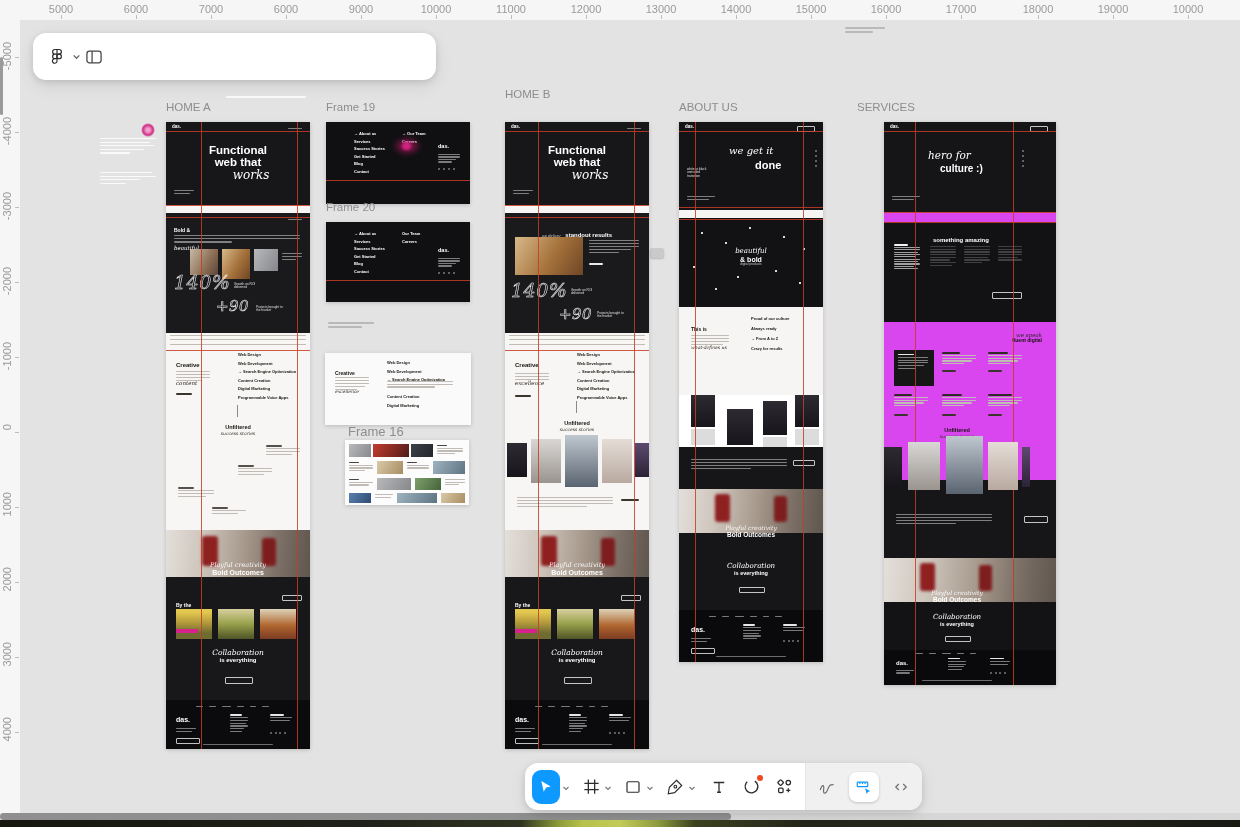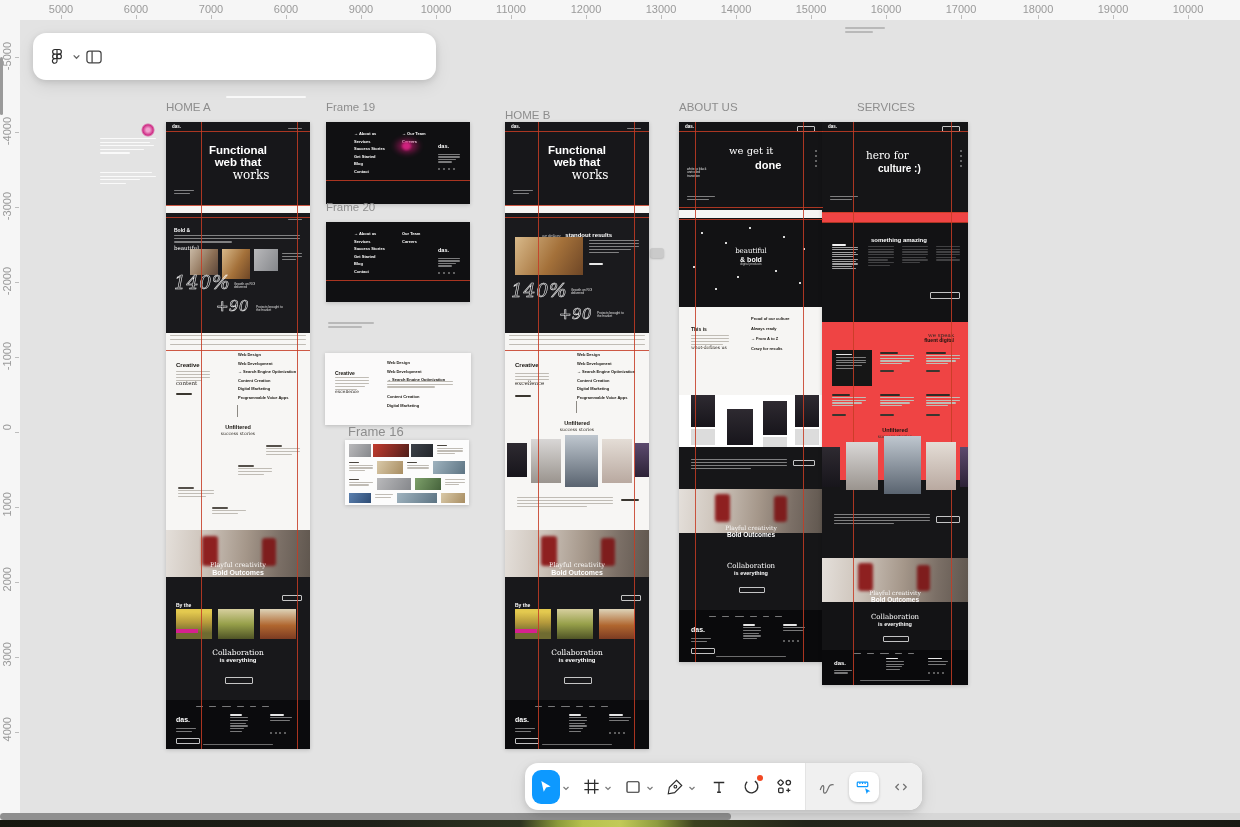--- a/index.html
+++ b/index.html
@@ -27,21 +27,21 @@
   .flabel{position:absolute;font-size:11.5px;color:#8d8d8d;z-index:5}
   .sec{position:absolute;left:0;width:100%}
   .guide-v{position:absolute;top:0;bottom:0;width:1px;background:rgba(197,60,36,.85);z-index:3;pointer-events:none}
   .guide-h{position:absolute;left:0;right:0;height:1px;background:rgba(197,60,36,.85);z-index:3;pointer-events:none}
   .lines{position:absolute;display:flex;flex-direction:column;gap:2px}
   .l{height:1.2px;border-radius:1px;background:rgba(255,255,255,.45)}
   .ld{background:#c0bcb5}
   .lw{background:rgba(255,255,255,.8)}
   .lg{background:#b9b9b9;height:2px}
   .wh{color:#fff;font-weight:700;line-height:1.08}
-  .ser{font-family:"DejaVu Serif",serif;font-weight:400}
+  .ser{font-family:"DejaVu Serif",serif;font-style:italic;font-weight:400}
   .stat{font-family:"DejaVu Serif",serif;font-style:italic;color:transparent;-webkit-text-stroke:.6px rgba(255,255,255,.9);letter-spacing:.5px}
   .svc{position:absolute;display:flex;flex-direction:column}
   .svc span{font-weight:700;color:#17140f;font-size:4px;line-height:1}
   .svcw span{color:#fff}
   .btn-o{position:absolute;border:.5px solid rgba(255,255,255,.75);border-radius:1px}
   .dot{position:absolute;border-radius:50%}
   .tinyb{font-weight:700;color:#17140f;line-height:1.05}
   
   .ph1{background:linear-gradient(120deg,#c9b9a5,#8c6f55 60%,#5c463a)}
   .ph2{background:linear-gradient(120deg,#d8b98a,#a4713a 55%,#6e4626)}
@@ -181,21 +181,21 @@
     <div class="l lg" style="width:34px;height:1.8px"></div>
   </div>
 <div class="blob" style="left:141px;top:123px;width:14px;height:14px;background:radial-gradient(circle,#f0a0cd 18%,#cf2d86 52%,rgba(207,45,134,0) 72%);filter:blur(.4px)"></div>
 <div class="abs" style="left:650px;top:248px;width:14px;height:10px;background:#cacaca;border-radius:3px;box-shadow:0 1px 2px rgba(0,0,0,.2)"></div>
 <div class="abs" style="left:0;top:446px;width:10px;height:22px;background:#fff;border-radius:0 5px 5px 0;box-shadow:0 1px 3px rgba(0,0,0,.2)"></div>
 
 <div class="flabel" style="left:166px;top:101px">HOME A</div>
 <div class="flabel" style="left:326px;top:101px">Frame 19</div>
 <div class="flabel" style="left:326px;top:201px">Frame 20</div>
 <div class="flabel" style="left:348px;top:424px;font-size:13px">Frame 16</div>
-<div class="flabel" style="left:505px;top:109px">HOME B</div>
+<div class="flabel" style="left:505px;top:88px">HOME B</div>
 <div class="flabel" style="left:679px;top:101px">ABOUT US</div>
 <div class="flabel" style="left:857px;top:101px">SERVICES</div>
 
 <div class="frame" style="left:166px;top:122px;width:144px;height:627px;background:#f7f6f4">
   <div class="sec" style="top:0;height:83px;background:#17171a">
     <span class="abs wh" style="left:6px;top:3px;font-size:4.5px">das.</span>
     <div class="lines" style="right:8px;top:6px">
         <div class="l" style="width:14px"></div>
       </div>
     <div class="abs" style="left:0;top:22px;width:144px;text-align:center">
@@ -773,21 +773,21 @@
         <div class="l" style="width:70px;background:rgba(255,255,255,.4);height:1px"></div>
       </div>
   </div>
   <div class="guide-v" style="left:16px"></div>
     <div class="guide-v" style="left:124px"></div>
   <div class="guide-h" style="top:9px"></div>
     <div class="guide-h" style="top:85px"></div>
     <div class="guide-h" style="top:97px"></div>
 </div>
 
-<div class="frame" style="left:822px;top:122px;width:146px;height:563px;background:#ef4444">
+<div class="frame" style="left:884px;top:122px;width:172px;height:563px;background:#d946ef">
   <div class="sec" style="top:0;height:90px;background:#151517">
     <span class="abs wh" style="left:6px;top:3px;font-size:4.5px">das.</span>
     <div class="btn-o" style="right:8px;top:4px;width:16px;height:4px"></div>
     <span class="abs wh ser" style="left:44px;top:28px;font-size:10.5px">hero for</span>
     <span class="abs wh" style="left:56px;top:42px;font-size:10px;font-weight:800">culture :)</span>
     <div class="lines" style="left:8px;top:74px;gap:1.5px">
         <div class="l" style="width:28px"></div>
         <div class="l" style="width:22px"></div>
       </div>
     <div class="lines" style="left:138px;top:28px;gap:3px">

